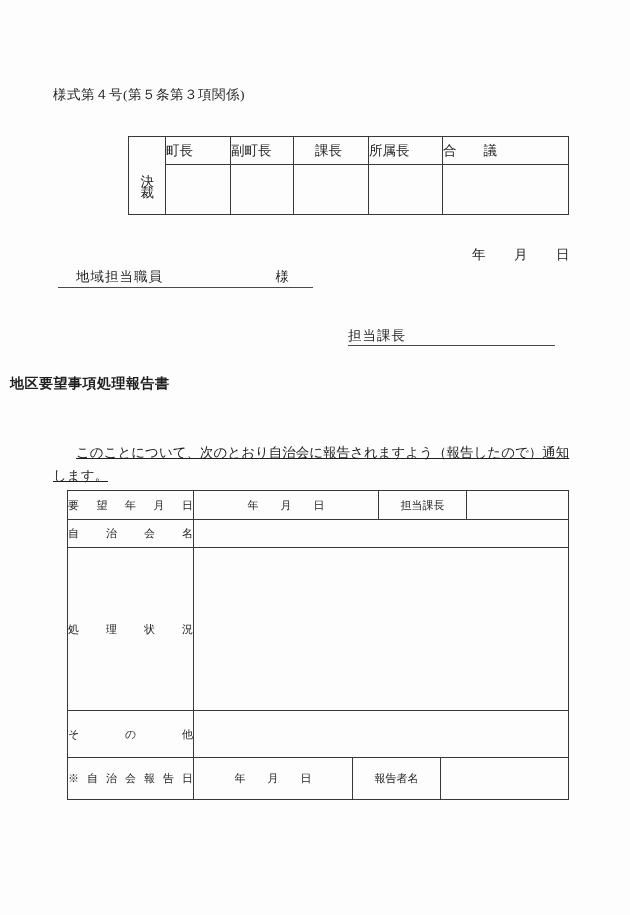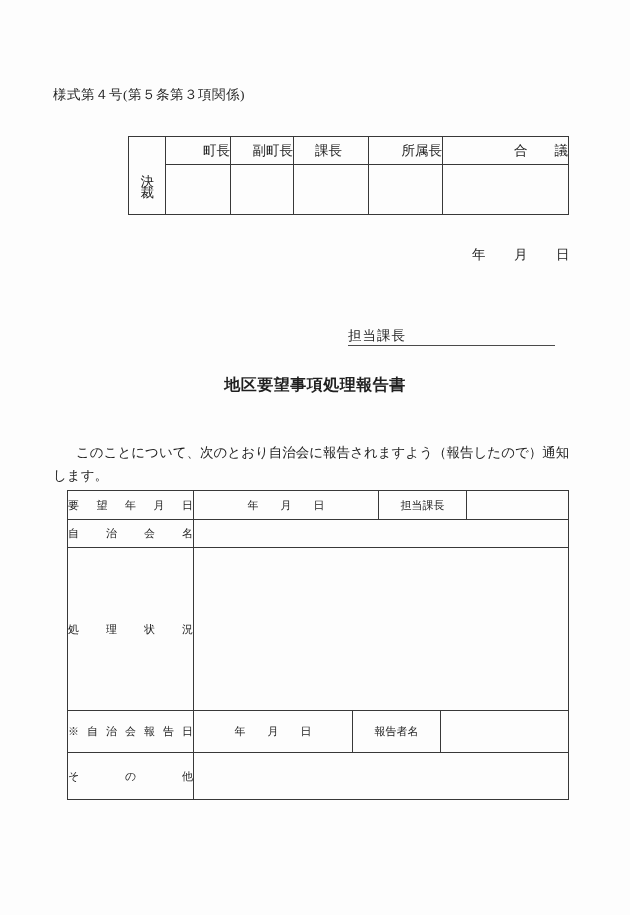--- a/index.html
+++ b/index.html
@@ -22,21 +22,21 @@
   .approval-table{left:128px;top:136px;border-collapse:collapse;table-layout:fixed;}
   .approval-table td{border:1px solid #383838;padding:0;font-size:13.5px;color:#1f1f1f;}
   .approval-corner{text-align:center;vertical-align:middle;}
   .approval-corner .vert{
     writing-mode:vertical-rl;
     letter-spacing:11px;
     margin:0 auto;
     line-height:1;
     display:inline-block;
   }
-  .approval-head{text-align:right;vertical-align:middle;height:27px;}
+  .approval-head{text-align:left;vertical-align:middle;height:27px;}
   .approval-head.align-right{text-align:center;padding-right:5px;}
   .approval-blank{height:49px;}
 
   
   .top-date{top:246px;right:60px;letter-spacing:0.5px;}
 
   
   .recipient-line{
     left:58px;top:269px;width:255px;height:19px;
     border-bottom:1px solid #4a4a4a;
@@ -49,26 +49,25 @@
   .manager-line{
     left:348px;top:327px;width:207px;height:19px;
     border-bottom:1px solid #4a4a4a;
     padding-bottom:8px;box-sizing:border-box;
     letter-spacing:1px;
   }
 
   
   .doc-title{
     left:10px;top:375px;width:610px;
-    text-align:center;
-    font-size:16px;font-weight:bold;letter-spacing:0.5px;
+    font-size:14px;font-weight:bold;letter-spacing:0.5px;
   }
 
   
-  .body-text{left:53px;top:441px;width:530px;line-height:23px;}
+  .body-text{left:53px;top:441px;width:530px;line-height:23px;text-decoration:underline;}
   .body-text .line1{text-indent:23px;}
 
   
   .main-table{left:67px;top:490px;border-collapse:collapse;table-layout:fixed;}
   .main-table td{
     border:1px solid #383838;padding:0;
     font-size:11px;color:#1f1f1f;vertical-align:middle;
     overflow:hidden;
   }
   .label-cell{
@@ -111,20 +110,24 @@
       <td class="approval-blank"></td>
       <td class="approval-blank"></td>
       <td class="approval-blank"></td>
       <td class="approval-blank"></td>
     </tr>
   </tbody>
     </table>
 
   <div class="abs top-date">年　　月　　日</div>
 
+  <div class="abs recipient-line">
+    <span>地域担当職員</span>
+    <span>様</span>
+  </div>
 
   <div class="abs manager-line">
     <span>担当課長</span>
   </div>
 
   <div class="abs doc-title">地区要望事項処理報告書</div>
 
   <div class="abs body-text">
     <div class="line1">このことについて、次のとおり自治会に報告されますよう（報告したので）通知</div>
     <div class="line2">します。</div>
@@ -147,26 +150,26 @@
       <td></td>
     </tr>
     <tr style="height:28px">
       <td class="label-cell">自 治 会 名</td>
       <td colspan="5"></td>
     </tr>
     <tr style="height:163px">
       <td class="label-cell">処 理 状 況</td>
       <td colspan="5"></td>
     </tr>
+    <tr style="height:47px">
+      <td class="label-cell">そ の 他</td>
+      <td colspan="5"></td>
+    </tr>
     <tr style="height:42px">
       <td class="label-cell">※ 自 治 会 報 告 日</td>
       <td class="center-cell">年　　月　　日</td>
       <td colspan="2" class="center-cell">報告者名</td>
       <td colspan="2"></td>
-    </tr>
-    <tr style="height:47px">
-      <td class="label-cell">そ の 他</td>
-      <td colspan="5"></td>
     </tr>
   </tbody>
     </table>
 
 </div>
 
 </body></html>

